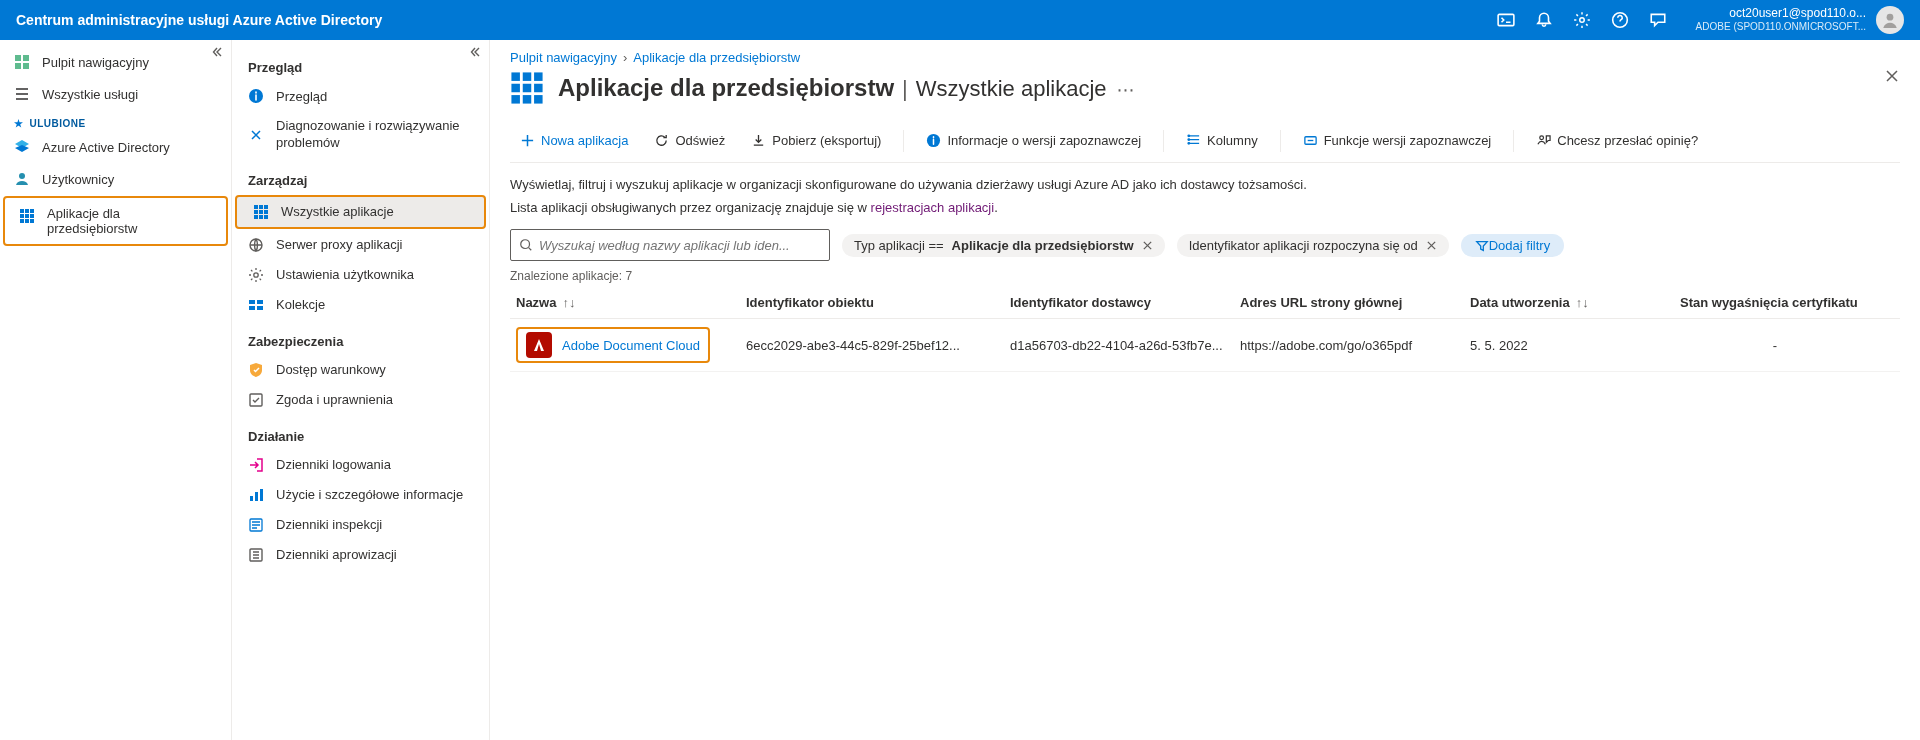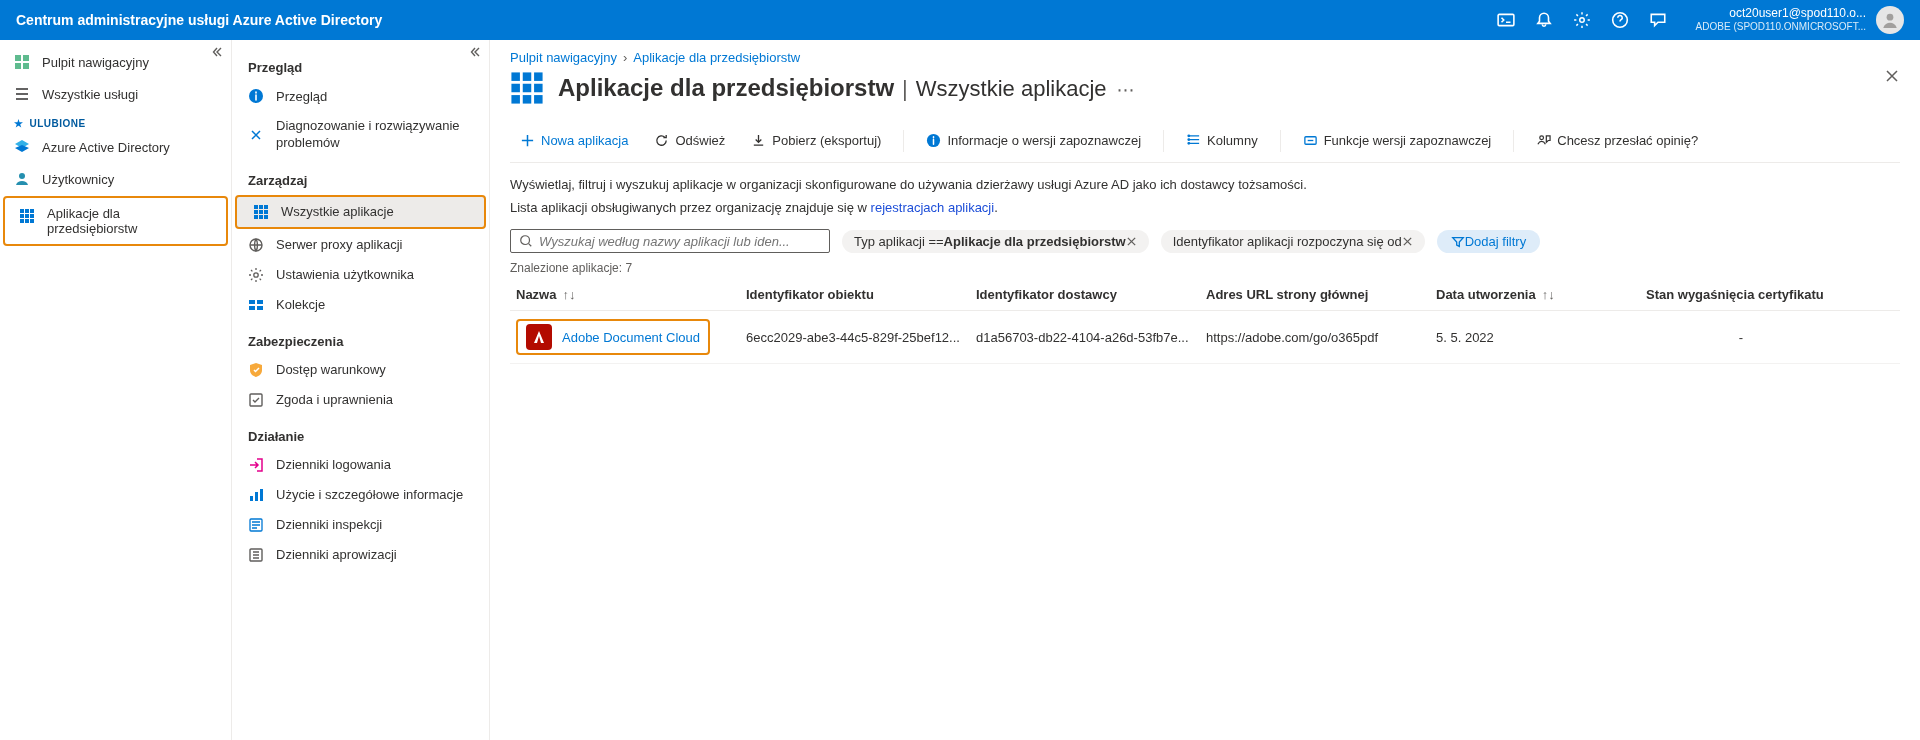--- a/index.html
+++ b/index.html
@@ -60,45 +60,45 @@
 .toolbar { display:flex; align-items:center; gap:6px; border-bottom:1px solid #edebe9; padding:10px 0 10px 0; margin-top:14px; flex-wrap:wrap;}
 .tbtn { display:flex; align-items:center; gap:6px; font-size:13px; color:#323130; padding:4px 10px; cursor:pointer; border-radius:2px; }
 .tbtn svg{width:15px;height:15px;}
 .tbtn.blue { color:#0078d4; }
 .tbtn.blue svg { stroke:#0078d4; }
 .tsep { width:1px; height:22px; background:#edebe9; margin:0 6px; }
 
 
 .desc { font-size:13px; color:#323130; margin-top:14px; }
 .desc2 { font-size:13px; color:#323130; margin-top:8px; margin-bottom:14px; }
-.desc2 a{color:#1d4ed8; text-decoration:none; cursor:pointer;}
+.desc2 a{color:#701a75; text-decoration:none; cursor:pointer;}
 
 
 .filter-row { display:flex; align-items:center; gap:12px; flex-wrap:wrap; }
-.search-box { display:flex; align-items:center; border:1px solid #605e5c; border-radius:2px; width:320px; height:24px; padding:0 8px; gap:6px; }
+.search-box { display:flex; align-items:center; border:1px solid #605e5c; border-radius:2px; width:320px; height:32px; padding:0 8px; gap:6px; }
 .search-box svg{width:14px;height:14px;}
 .search-box input{border:0;outline:0;flex:1;font-size:13px; font-style:italic; color:#605e5c;}
-.pill { display:flex; align-items:center; background:#f3f2f1; border-radius:14px; padding:4px 12px; font-size:13px; color:#323130; }
+.pill { display:flex; align-items:center; gap:8px; background:#f3f2f1; border-radius:14px; padding:4px 12px; font-size:13px; color:#323130; }
 .pill .close{cursor:pointer; color:#605e5c; display:flex;}
 .pill .close svg{width:11px;height:11px;}
 .add-filter { display:flex; align-items:flex-end; gap:0; background:#deecf9; border-radius:14px; padding:4px 14px; font-size:13px; color:#0078d4; cursor:pointer;}
 .add-filter svg{width:14px;height:14px;}
 
 
 .result-count{font-size:12px; color:#605e5c; margin:8px 0 4px 0;}
 
 
 .tbl { width:100%; }
 .thead { display:flex; border-bottom:1px solid #edebe9; padding:8px 6px; }
 .th { font-size:13px; font-weight:600; color:#323130; display:flex; align-items:flex-start; gap:6px; }
 .th .sort{color:#605e5c; cursor:pointer;}
 .trow { display:flex; align-items:center; padding:8px 6px; border-bottom:1px solid #f3f2f1; }
 .td { font-size:13px; color:#323130; overflow:hidden; text-overflow:ellipsis; white-space:nowrap; padding-right:10px;}
 .col-name{width:230px;}
-.col-obj{width:230px;}
+.col-obj{width:264px;}
 .col-app{width:230px;}
 .col-url{width:230px;}
 .col-date{width:210px;}
 .col-cert{width:200px;}
 .app-cell { display:inline-flex; align-items:center; gap:10px; border:2px solid #e8880b; border-radius:4px; padding:3px 8px;}
 .app-badge { width:26px; height:26px; border-radius:4px; background:#b30b00; display:flex; align-items:center; justify-content:center; }
 .app-badge svg{width:16px;height:16px;}
 .app-link{color:#0078d4;}
 </style>
 </head>

